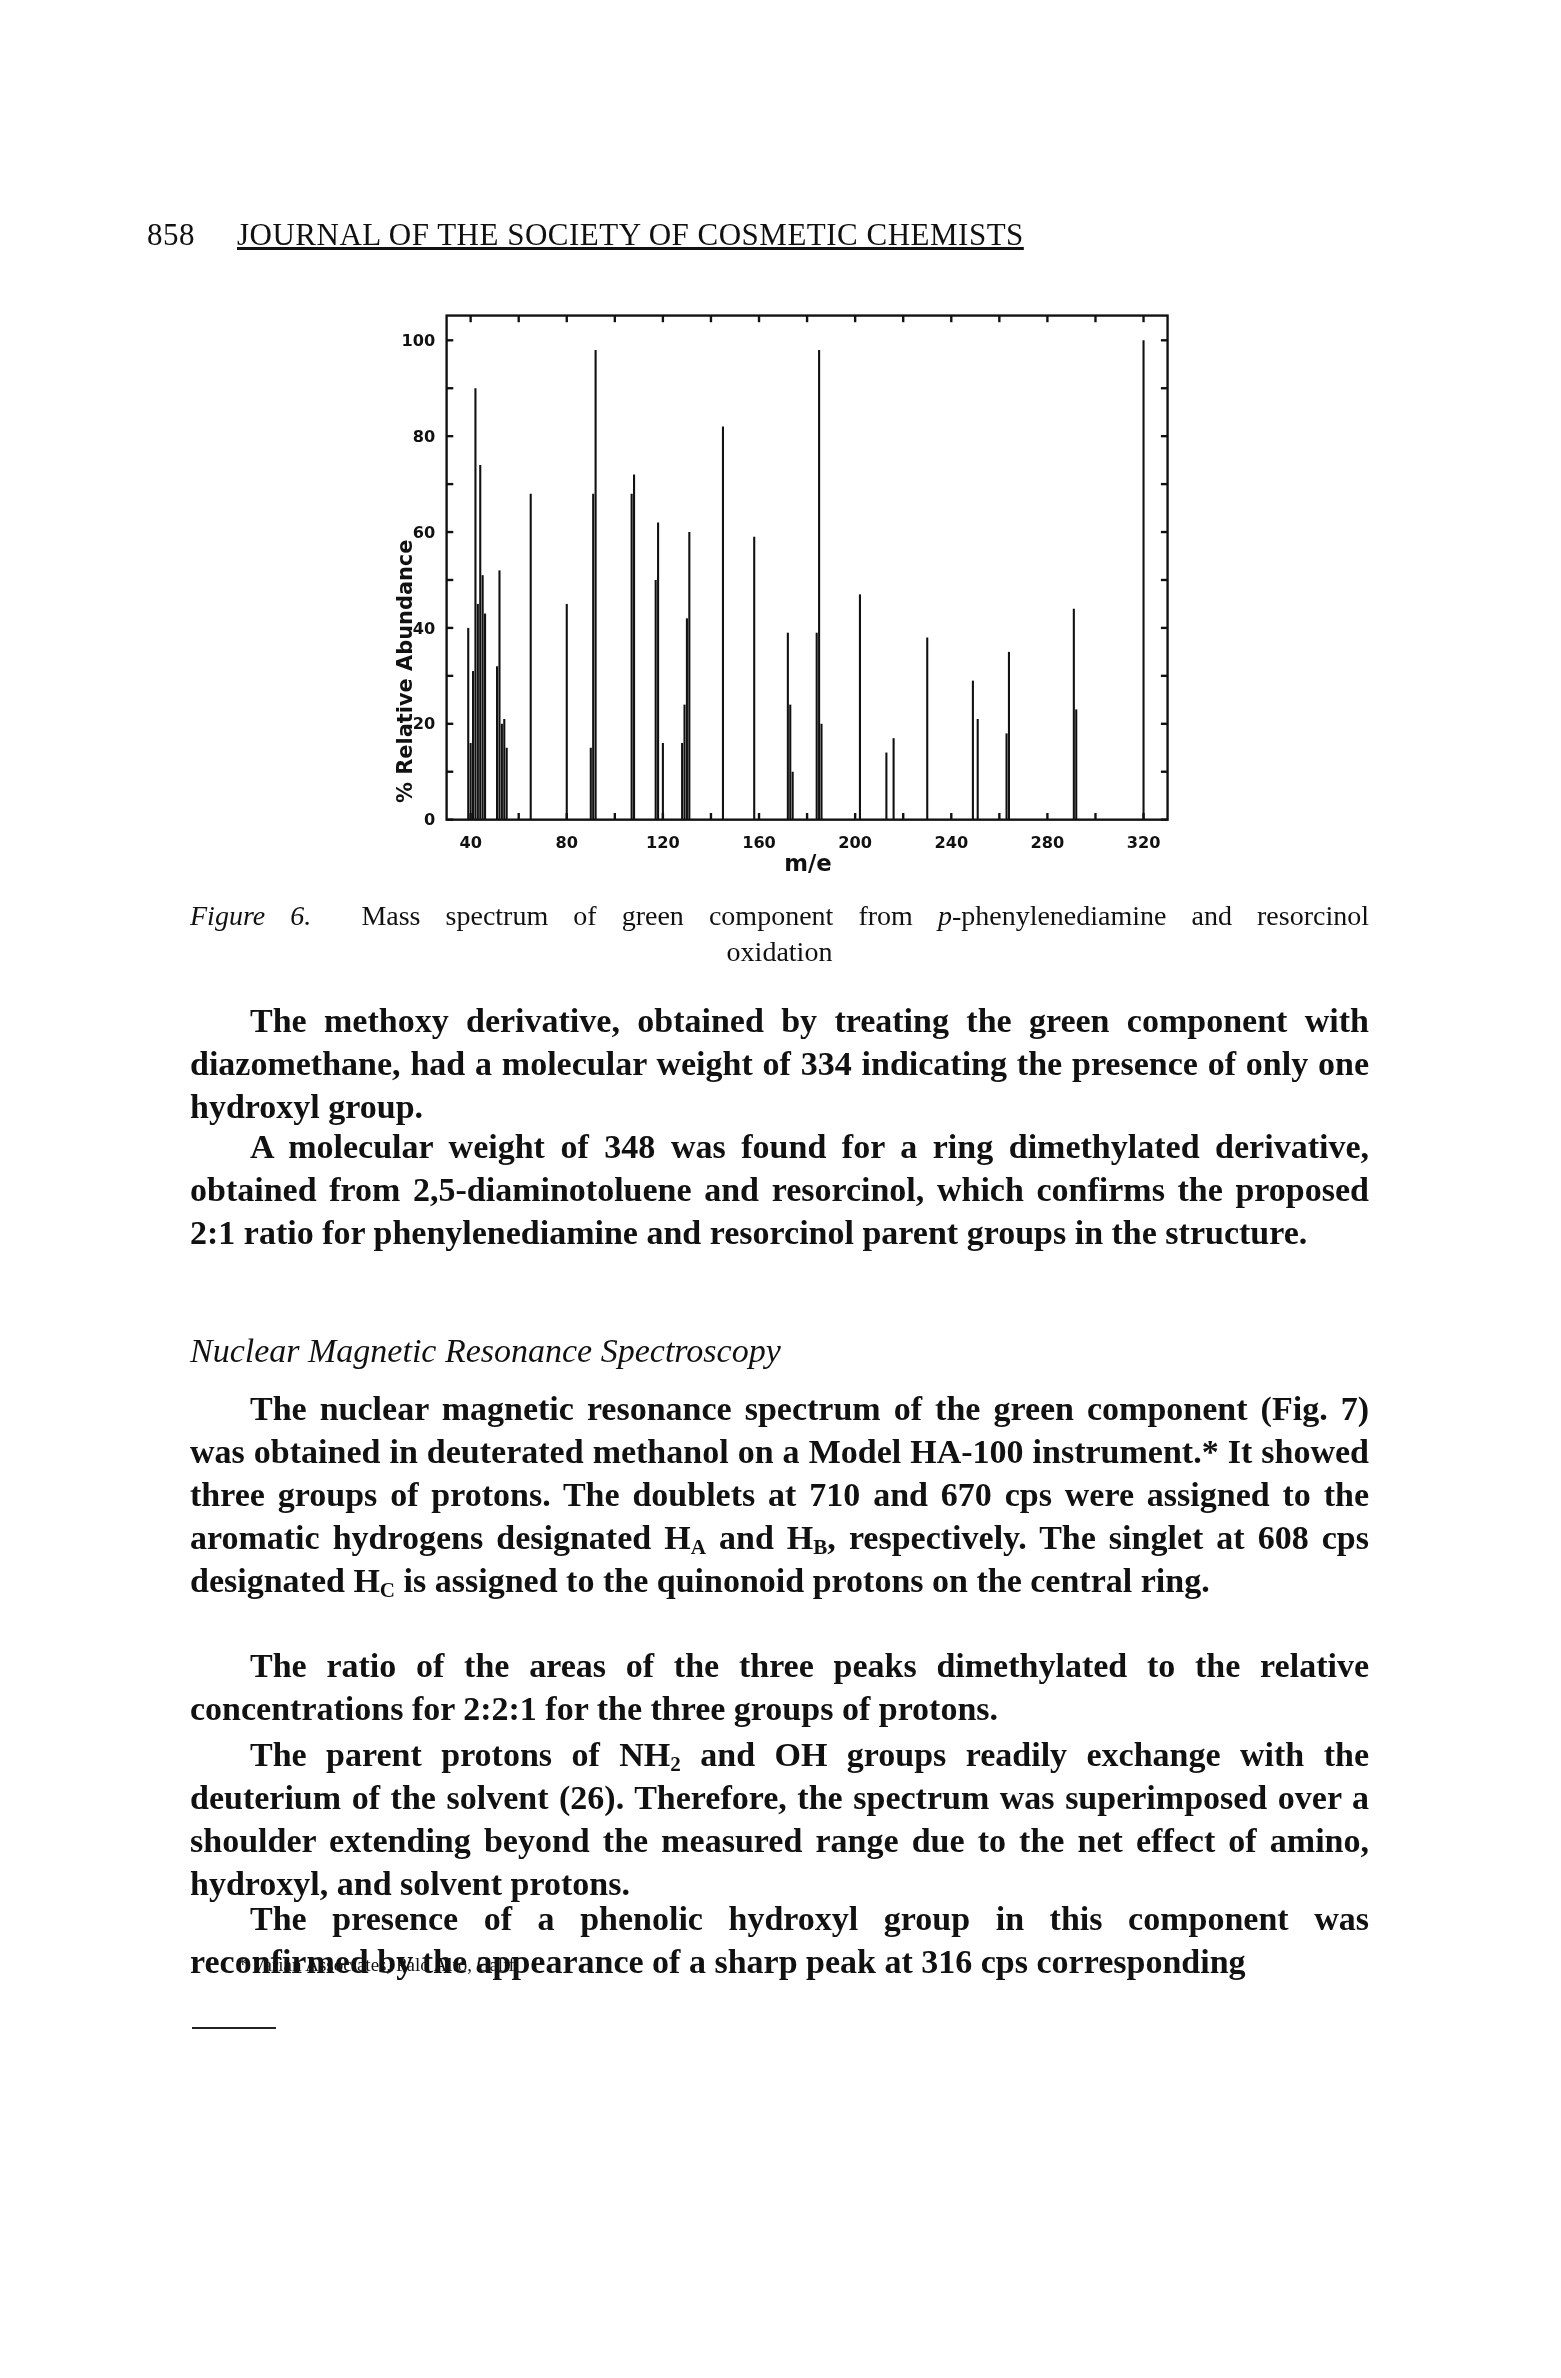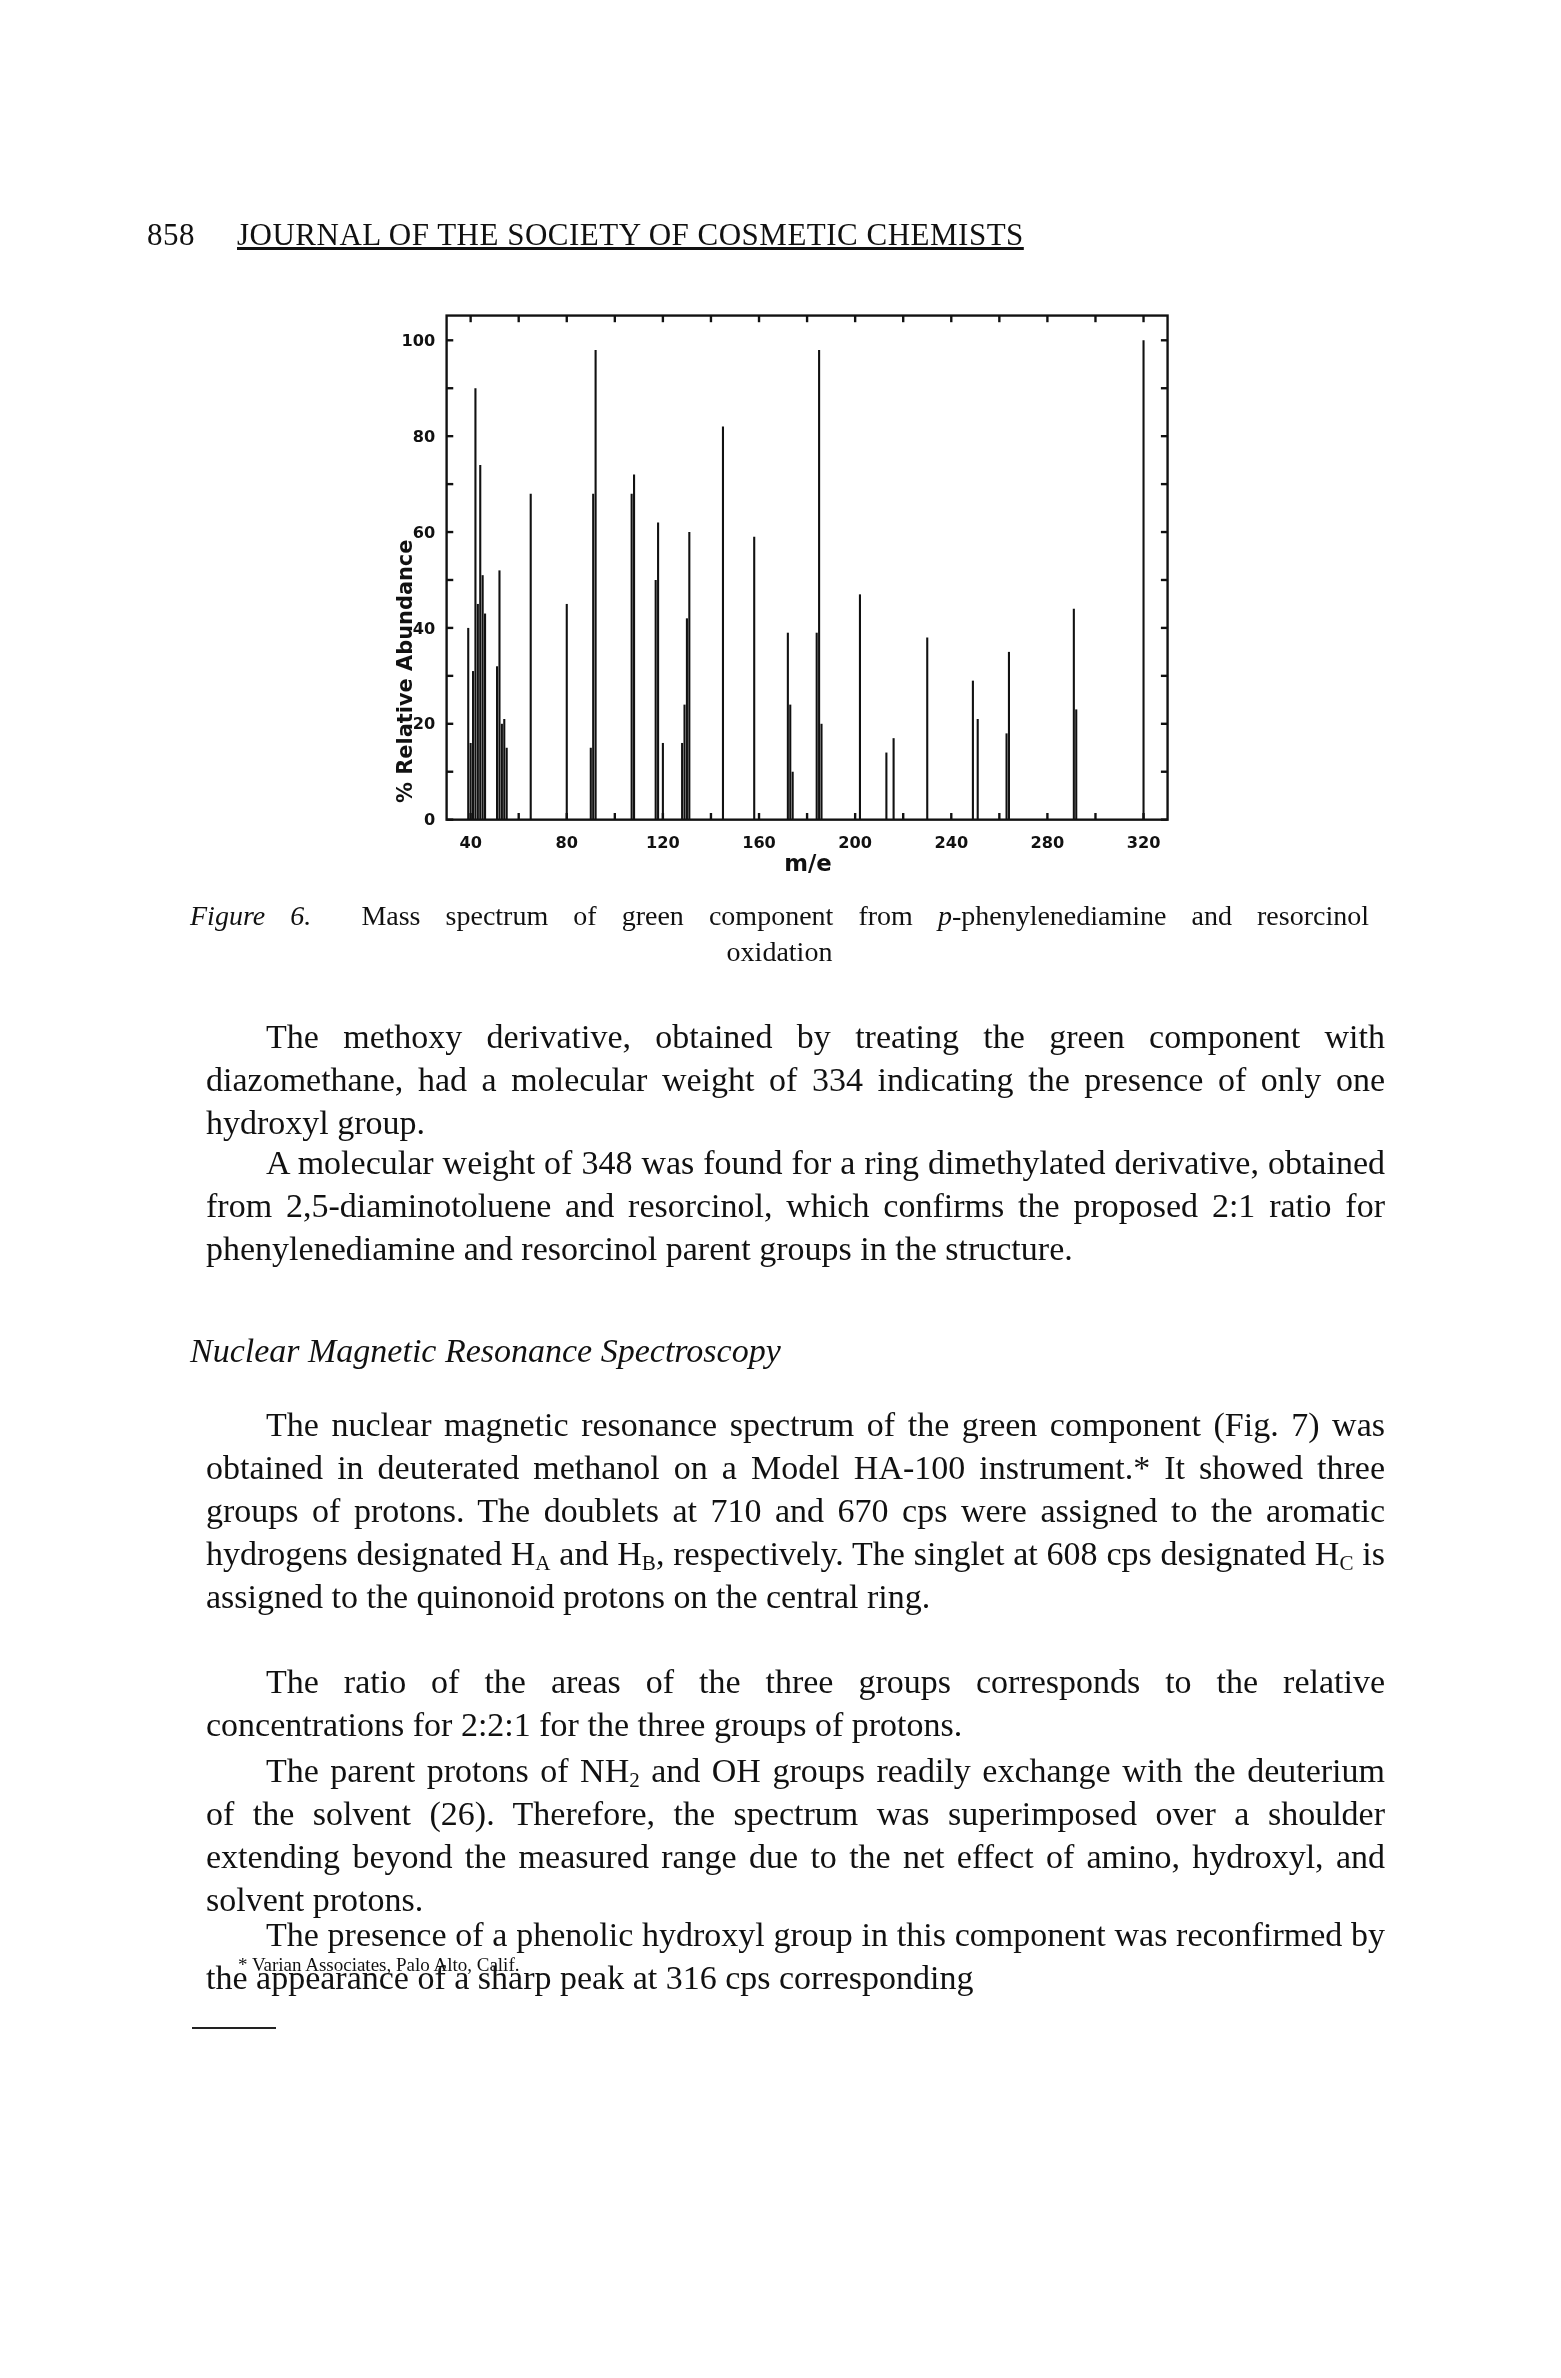--- a/index.html
+++ b/index.html
@@ -10,21 +10,21 @@
   #page-number { position: absolute; left: 0; top: 0; text-align: right; }
   #journal-title { position: absolute; left: 90px; top: 0; white-space: nowrap; text-decoration: underline; }
 
   #figure { position: absolute; left: 361px; top: 304px; width: 837px; height: 590px; }
   #figure svg { position: absolute; left: 0; top: 0; }
 
   #caption { position: absolute; top: 898px; left: 190px; width: 1179px; font-size: 28px; line-height: 36px; text-align: center; }
   #caption .cap-line1 { display: block; text-align: justify; text-align-last: justify; }
   #caption .fig-label { font-style: italic; }
 
-  .para { position: absolute; left: 190px; width: 1179px; font-size: 34px; line-height: 43px; text-align: justify; margin: 16px; }
+  .para { position: absolute; left: 190px; width: 1179px; font-size: 34px; line-height: 43px; text-align: justify; margin: 0; font-weight: bold; }
   .para.indent { text-indent: 60px; }
   #p1 { top: 999px; }
   #p2 { top: 1125px; }
   #nmr-heading { position: absolute; top: 1332px; left: 190px; font-size: 34px; font-style: italic; }
   #p3 { top: 1387px; }
   #p4 { top: 1644px; }
   #p5 { top: 1733px; }
   #p6 { top: 1897px; }
   sub { font-size: 62%; vertical-align: -0.25em; line-height: 0; }
 
@@ -172,21 +172,21 @@
   <span>oxidation</span>
 </div>
 
 <p id="p1" class="para indent serif">The methoxy derivative, obtained by treating the green component with diazomethane, had a molecular weight of 334 indicating the presence of only one hydroxyl group.</p>
 <p id="p2" class="para indent serif">A molecular weight of 348 was found for a ring dimethylated derivative, obtained from 2,5-diaminotoluene and resorcinol, which confirms the proposed 2:1 ratio for phenylenediamine and resorcinol parent groups in the structure.</p>
 
 <div id="nmr-heading" class="serif">Nuclear Magnetic Resonance Spectroscopy</div>
 
 <p id="p3" class="para indent serif"><span>The nuclear magnetic resonance spectrum of the green component (Fig. 7) was obtained in deuterated methanol on a Model HA-100 instrument.* It showed three groups of protons. The doublets at 710 and 670 cps were assigned to the aromatic hydrogens designated H</span><sub>A</sub><span> and H</span><sub>B</sub><span>, respectively. The singlet at 608 cps designated H</span><sub>C</sub><span> is assigned to the quinonoid protons on the central ring.</span></p>
 
-<p id="p4" class="para indent serif">The ratio of the areas of the three groups corresponds to the relative concentrations for 2:2:1 for the three groups of protons.</p>
+<p id="p4" class="para indent serif">The ratio of the areas of the three peaks dimethylated to the relative concentrations for 2:2:1 for the three groups of protons.</p>
 
 <p id="p5" class="para indent serif"><span>The parent protons of NH</span><sub>2</sub><span> and OH groups readily exchange with the deuterium of the solvent (26). Therefore, the spectrum was superimposed over a shoulder extending beyond the measured range due to the net effect of amino, hydroxyl, and solvent protons.</span></p>
 
 <p id="p6" class="para indent serif">The presence of a phenolic hydroxyl group in this component was reconfirmed by the appearance of a sharp peak at 316 cps corresponding</p>
 
 <div id="footnote-rule"></div>
 <div id="footnote" class="serif">* Varian Associates, Palo Alto, Calif.</div>
 
 
 </body></html>

